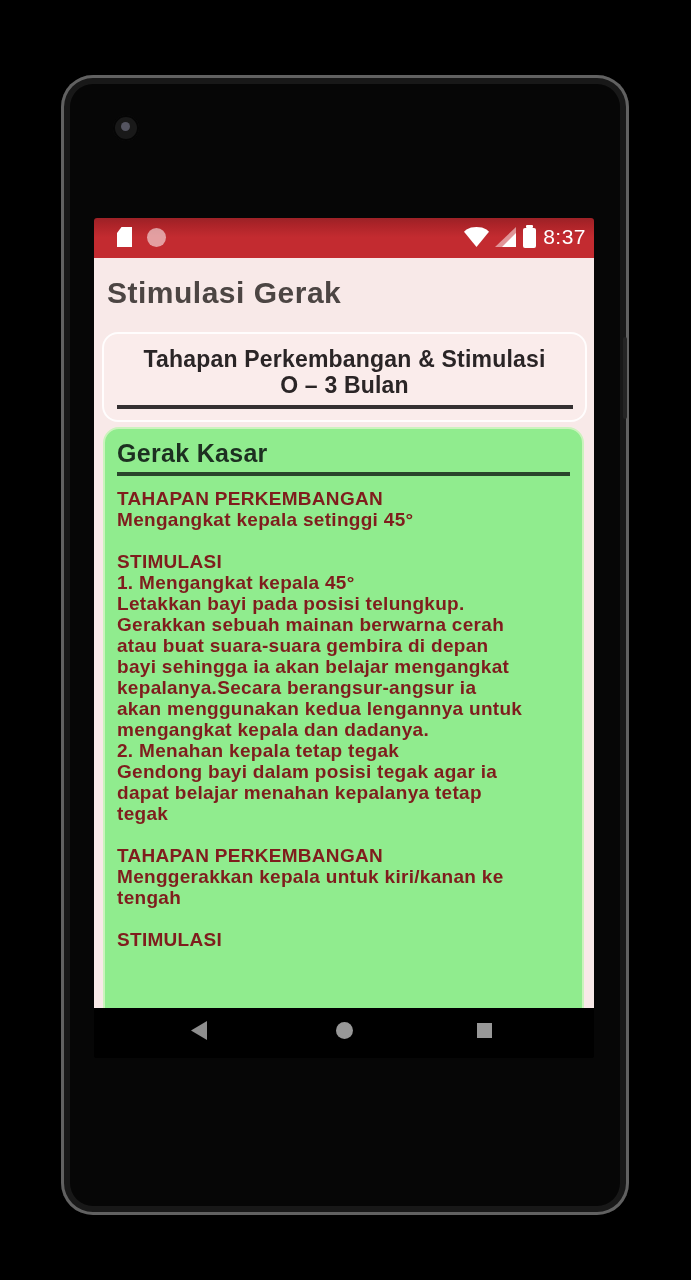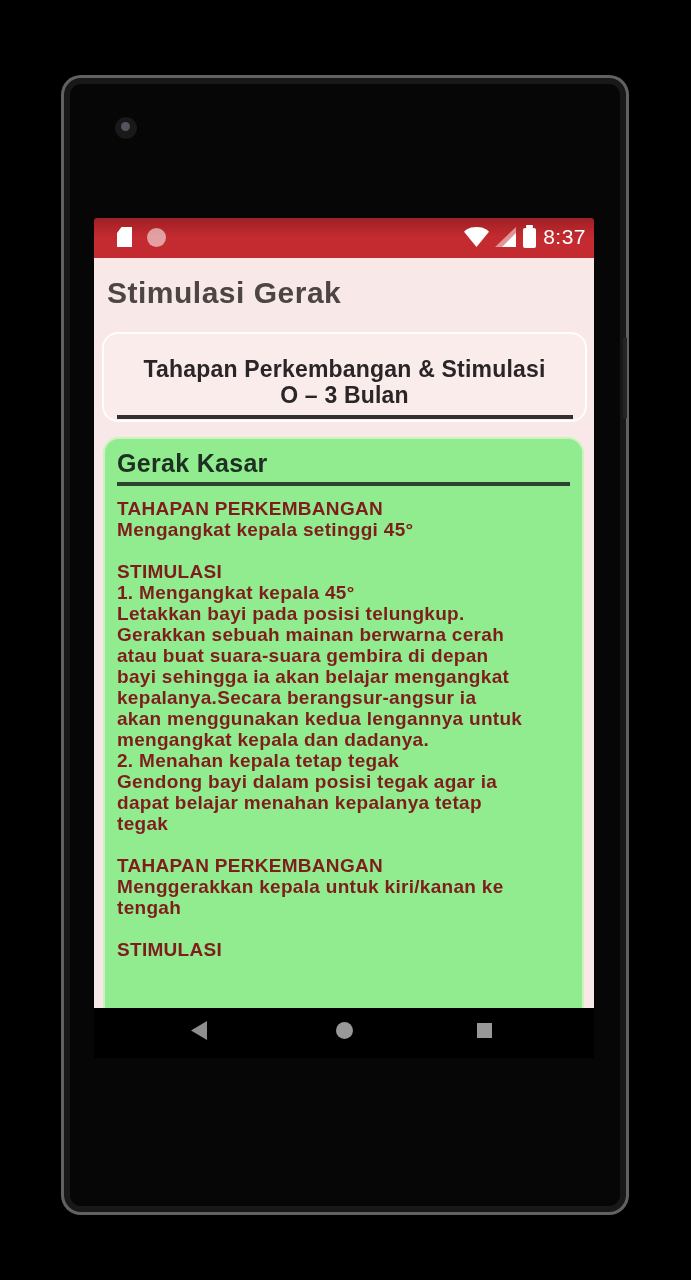--- a/index.html
+++ b/index.html
@@ -2,21 +2,21 @@
 <html><head>
 <meta charset="utf-8">
 <style>
   html,body{margin:0;padding:0;}
   body{
     width:691px;height:1280px;background:#000;position:relative;overflow:hidden;
     font-family:"Liberation Sans","DejaVu Sans",sans-serif;
   }
   .phone{
     position:absolute;left:61px;top:75px;width:568px;height:1140px;
-    background:#060606;border-radius:20px;
+    background:#060606;border-radius:32px;
     box-shadow:inset 0 0 0 3px #616161, inset 0 0 0 9px #181818, 0 0 22px rgba(0,0,0,.9);
   }
   .camera{
     position:absolute;left:52px;top:40px;width:26px;height:26px;border-radius:50%;
     background:#191919;box-shadow:inset 0 0 0 2px #050505;
   }
   .camera::after{
     content:"";position:absolute;left:8px;top:7px;width:9px;height:9px;border-radius:50%;
     background:#545460;
   }
@@ -48,25 +48,25 @@
   
   .app-content{position:relative;height:750px;background:#F8E9E8;overflow:hidden;}
   .app-title{
     position:absolute;left:13px;top:18px;font-size:30px;font-weight:bold;color:#4C4543;letter-spacing:.5px;
   }
   .header-card{
     position:absolute;left:8px;top:74px;width:485px;height:90px;box-sizing:border-box;
     background:#FAECEB;border:2px solid rgba(255,255,255,.9);border-radius:16px;text-align:center;
   }
   .hc-line{font-size:23px;font-weight:bold;color:#2A2526;line-height:26px;letter-spacing:.2px;}
-  .hc-line.first{margin-top:22px;}
+  .hc-line.first{margin-top:12px;}
   .hc-rule{width:456px;height:4px;background:#343031;margin:7px auto 0;}
   .green-card{
     position:absolute;left:9px;top:169px;width:481px;height:700px;box-sizing:border-box;
-    background:#90EC8E;border:2px solid #CBF3BD;border-radius:16px;padding:10px 12px 0 12px;margin-top:10px;
+    background:#90EC8E;border:2px solid #CBF3BD;border-radius:16px;padding:10px 12px 0 12px;
   }
   .gc-title{font-size:25px;font-weight:bold;color:#1D3021;letter-spacing:.3px;line-height:28px;}
   .gc-rule{height:4px;background:#2A452C;margin-top:5px;margin-bottom:12px;}
   .gc-section{margin-bottom:21px;}
   .gc-heading,.gc-body{
     font-size:19px;line-height:21px;font-weight:bold;color:#7f1d1d;letter-spacing:.3px;
   }
   .gc-body{white-space:pre-line;}
   
   .nav-bar{position:relative;height:50px;background:#000;}

